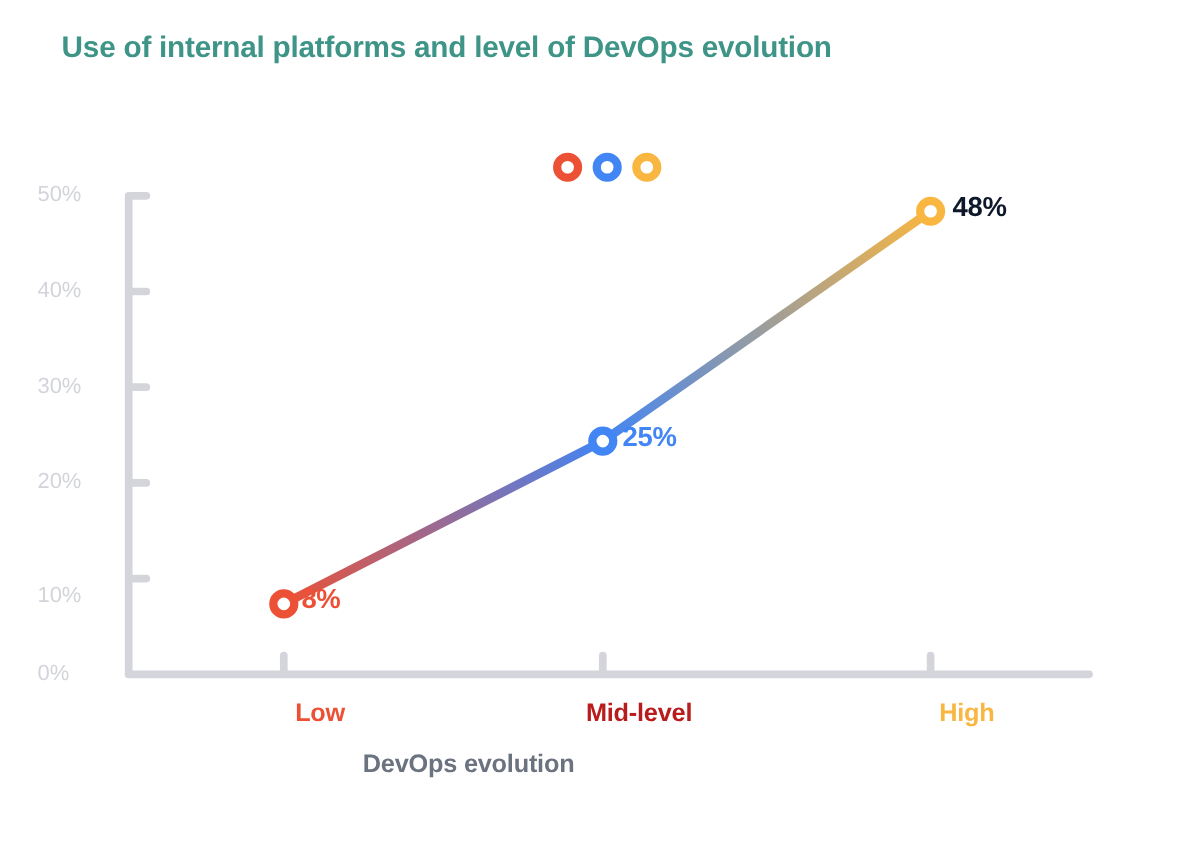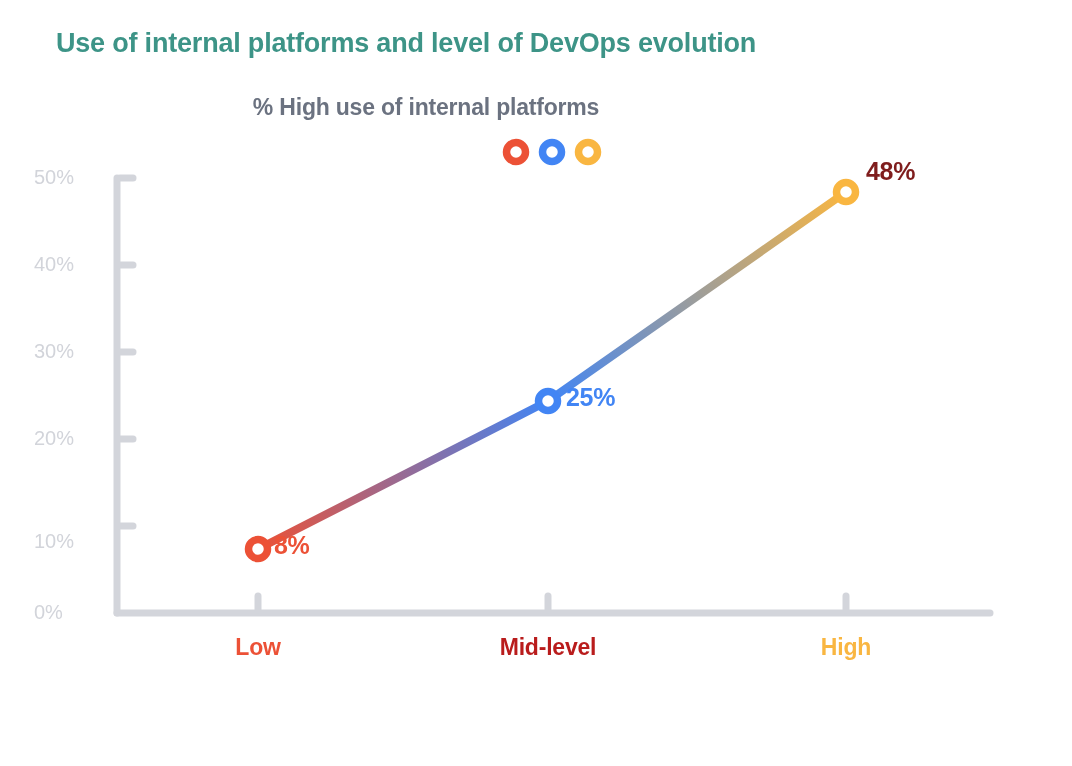--- a/index.html
+++ b/index.html
@@ -74,20 +74,21 @@
 
   
   .xtick {
     position: absolute;
     font-size: 23px;
     font-weight: bold;
     letter-spacing: -0.2px;
     white-space: nowrap;
     transform: translateX(-50%);
     text-align: center;
+    margin-left: 33px;
   }
 
   
   .axis-title {
     position: absolute;
     top: 681px;
     left: 0;
     width: 1072px;
     padding-right: 220px;
     box-sizing: border-box;
@@ -108,21 +109,20 @@
     white-space: nowrap;
   }
 </style>
 </head>
 <body>
 
 <div id="page">
 
   <div class="chart-title">Use of internal platforms and level of DevOps evolution</div>
 
-  <div class="chart-subtitle">% High use of internal platforms</div>
 
   <div class="legend">
     <svg width="104" height="32" viewBox="0 0 104 32">
       <defs>
         <linearGradient id="lgA" x1="0" y1="0" x2="1" y2="0">
           <stop offset="0%" stop-color="#ec5136"></stop>
           <stop offset="100%" stop-color="#4285f4"></stop>
         </linearGradient>
         <linearGradient id="lgB" x1="0" y1="0" x2="1" y2="0">
           <stop offset="0%" stop-color="#4285f4"></stop>
@@ -177,20 +177,21 @@
 
   <div class="ytick" style="left:34px; top:166px;">50%</div>
   <div class="ytick" style="left:34px; top:253px;">40%</div>
   <div class="ytick" style="left:34px; top:340px;">30%</div>
   <div class="ytick" style="left:34px; top:427px;">20%</div>
   <div class="ytick" style="left:34px; top:530px;">10%</div>
   <div class="ytick" style="left:34px; top:601px;">0%</div>
 
   <div class="vlabel" style="left:274px; top:531px; color:#ec5136;">8%</div>
   <div class="vlabel" style="left:566px; top:383px; color:#4285f4;text-align:right;">25%</div>
-  <div class="vlabel" style="left:866px; top:157px; color:#7f1d1d;">48%</div>
+  <div class="vlabel" style="left:866px; top:174px; color:#0f172a;">48%</div>
 
   <div class="xtick" style="left:258px; top:634px; color:#ec5136;">Low</div>
   <div class="xtick" style="left:548px; top:634px; color:#b91c1c;">Mid-level</div>
   <div class="xtick" style="left:846px; top:634px; color:#f9b641;">High</div>
 
+  <div class="axis-title">DevOps evolution</div>
 
 </div>
 
 </body></html>

